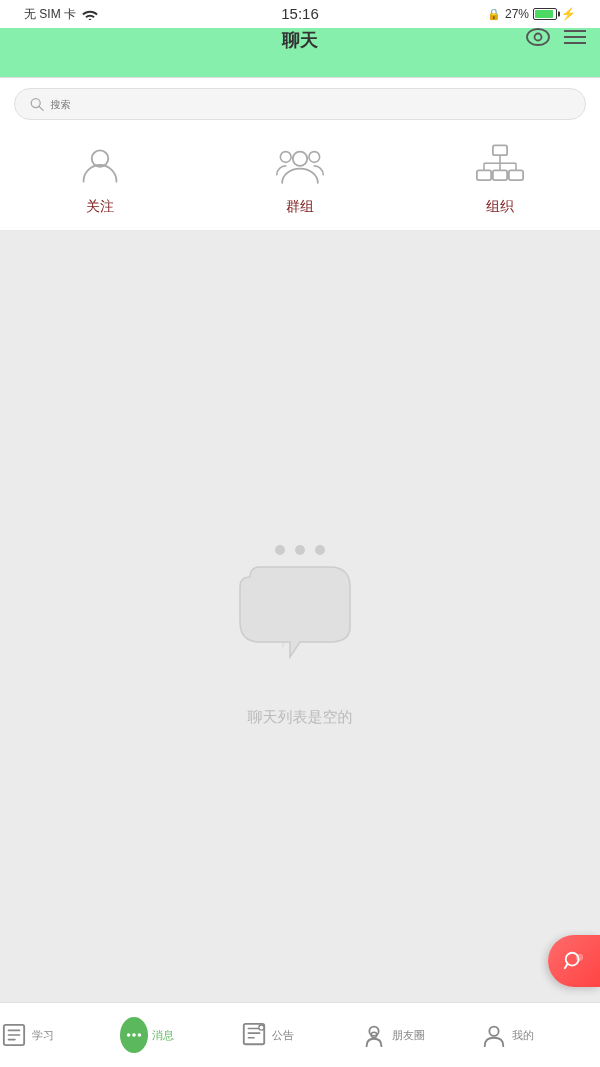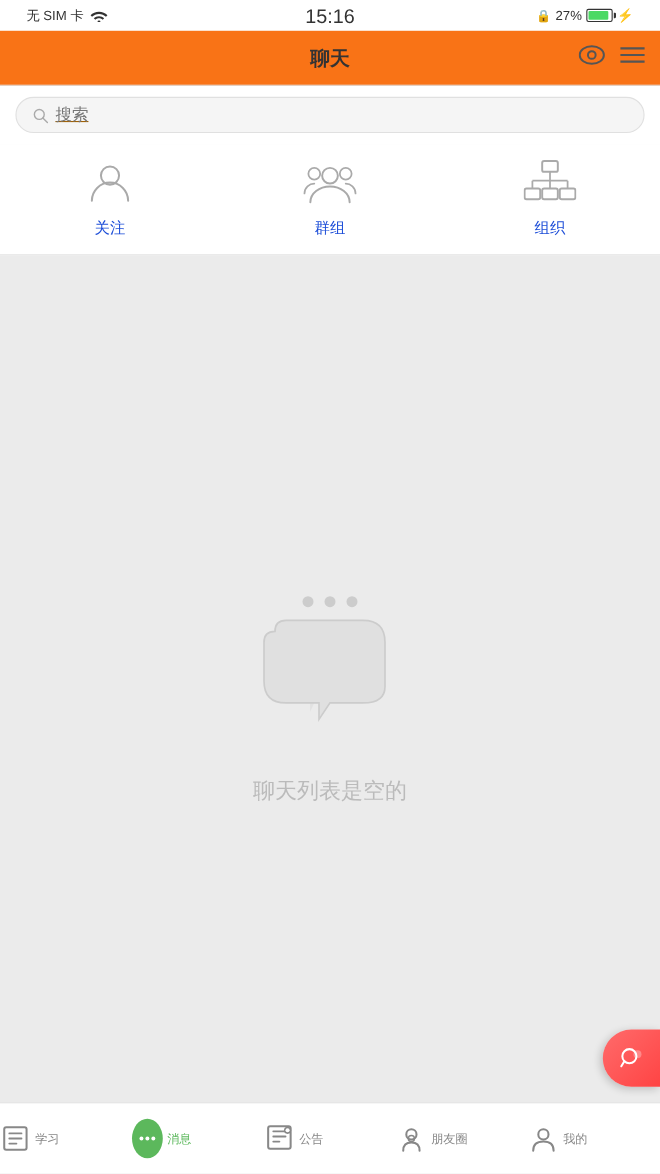--- a/index.html
+++ b/index.html
@@ -24,41 +24,40 @@
       font-size: 12px;
       color: #333;
     }
     .status-left {
       display: flex;
       align-items: center;
       gap: 6px;
       font-size: 12px;
     }
     .status-center {
-      font-size: 18px;
+      font-size: 15px;
       font-weight: 500;
       position: absolute;
       left: 50%;
       transform: translateX(-50%);
       top: 5px;
     }
     .status-right {
       display: flex;
       align-items: center;
       gap: 4px;
       font-size: 12px;
     }
 
     
     .nav-bar {
       width: 100%;
       height: 50px;
-      background: #f97316;
-      display: flex;
-      align-items: center;
+      background: #86efac;
+      display: flex;
       justify-content: center;
       position: relative;
       border-bottom: 1px solid #e0e0e0;
     }
     .nav-title {
       font-size: 18px;
       font-weight: 600;
       color: #333;
     }
     .nav-right {
@@ -79,25 +78,24 @@
       border-radius: 20px;
       border: 1px solid #e0e0e0;
       display: flex;
       align-items: center;
       padding: 7px 14px;
       gap: 6px;
     }
     .search-input {
       border: none;
       background: transparent;
-      font-size: 15px;
+      font-size: 10px;
       color: #a16207;
       outline: none;
       width: 100%;
-      text-decoration: underline;
     }
 
     
     .categories {
       background: #fff;
       display: flex;
       flex-direction: row;
       padding: 10px 0 14px;
       justify-content: space-around;
       border-bottom: 1px solid #e8e8e8;
@@ -111,42 +109,42 @@
     }
     .category-icon {
       width: 50px;
       height: 50px;
       display: flex;
       align-items: center;
       justify-content: center;
     }
     .category-label {
       font-size: 14px;
-      color: #1d4ed8;
+      color: #7f1d1d;
     }
 
     
     .main-content {
       background: #ebebeb;
       flex: 1;
       display: flex;
       flex-direction: column;
       align-items: center;
       justify-content: center;
       height: calc(1067px - 28px - 50px - 60px - 88px - 65px);
       position: relative;
     }
     .empty-illustration {
       width: 200px;
       height: 180px;
       position: relative;
       margin-bottom: 16px;
     }
     .empty-text {
-      font-size: 20px;
+      font-size: 15px;
       color: #bbb;
     }
 
     
     .fab-button {
       position: absolute;
       right: 0;
       bottom: 20px;
       width: 52px;
       height: 52px;

